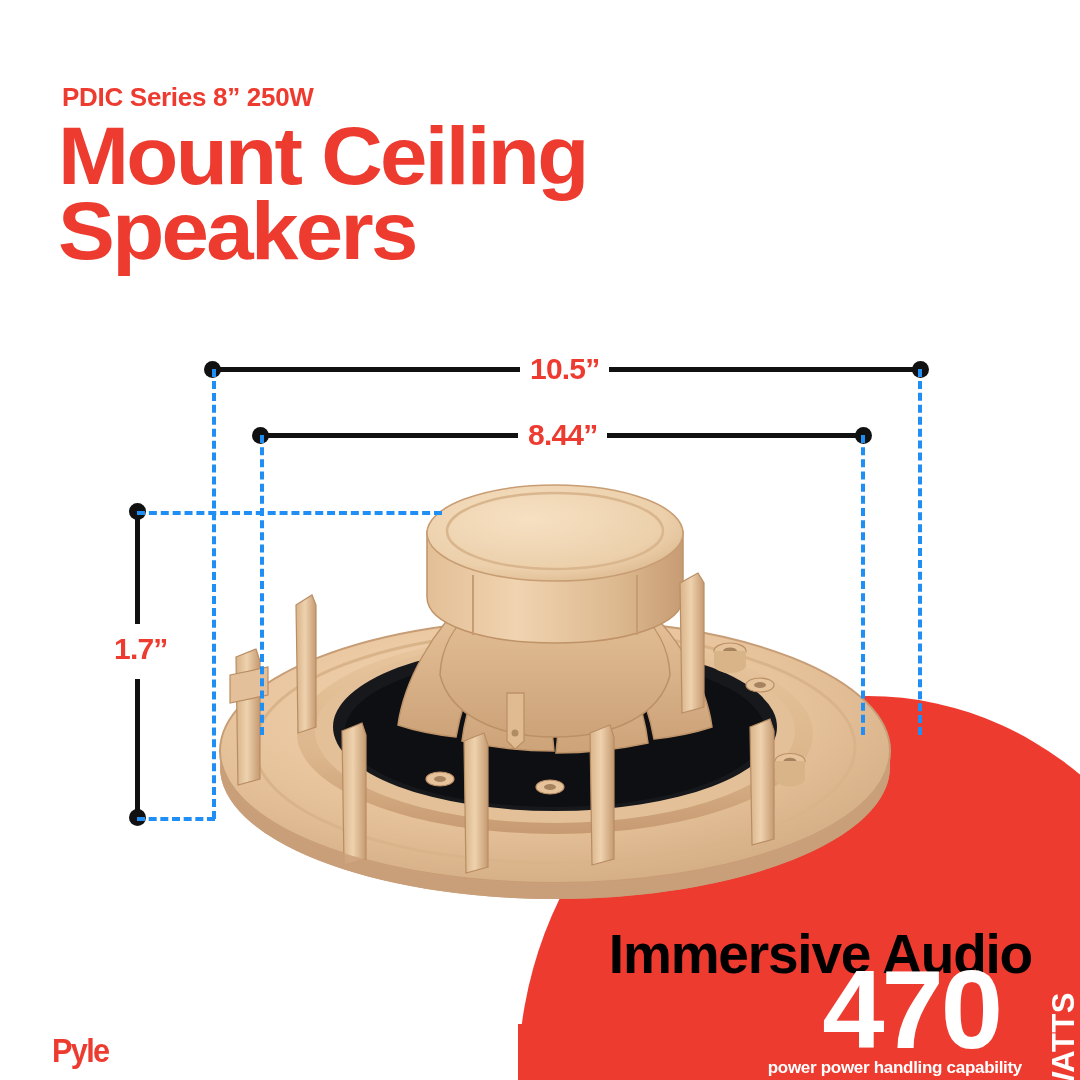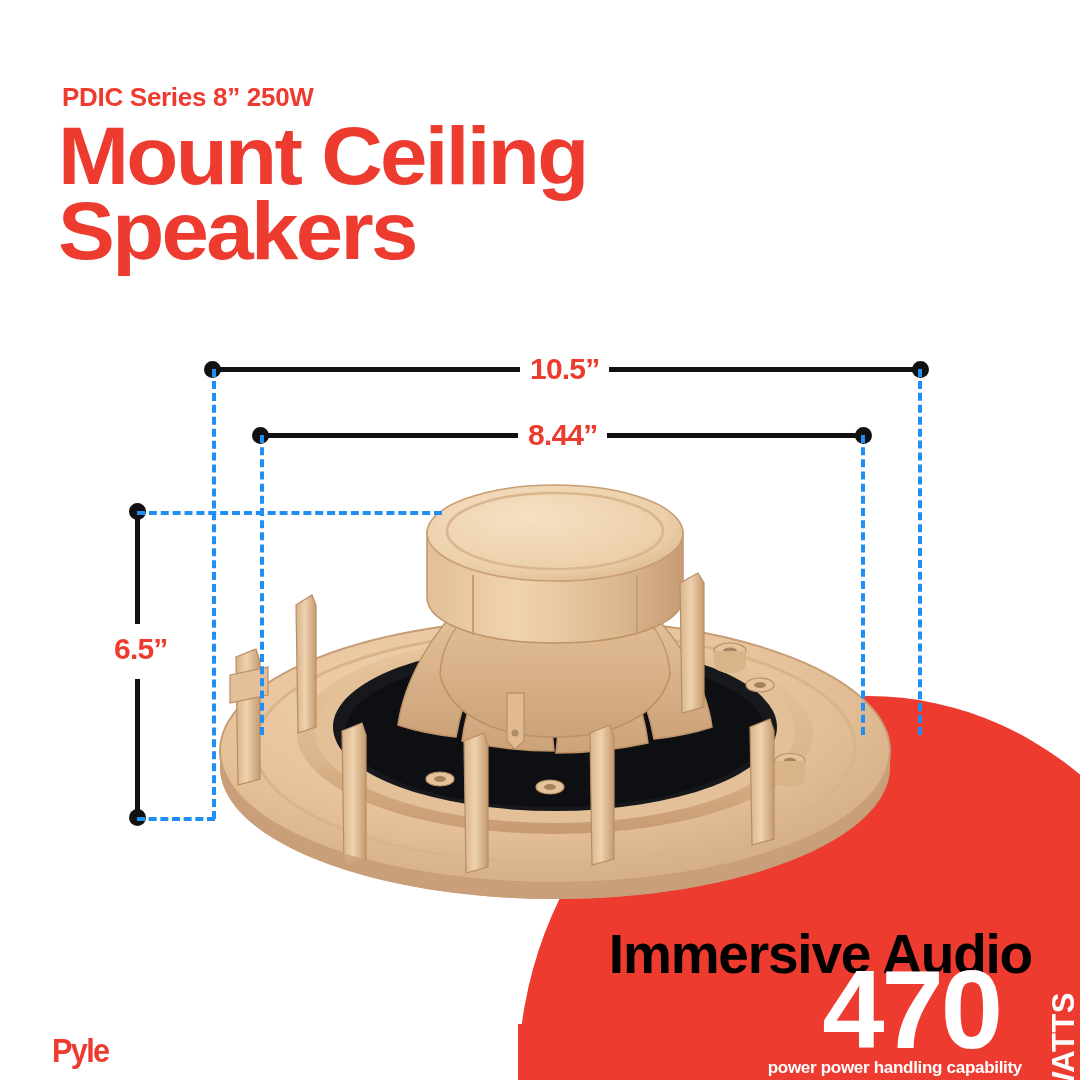--- a/index.html
+++ b/index.html
@@ -312,21 +312,21 @@
 
     <div class="dim-line h" style="left:260px; top:409px; width:603px;"></div>
     <div class="dot" style="left:252px; top:403px;"></div>
     <div class="dot" style="left:855px; top:403px;"></div>
     <div class="dim-label" style="left:518px; top:394px;">8.44”</div>
 
     <div class="dim-line v" style="left:135px; top:487px; height:113px;"></div>
     <div class="dim-line v" style="left:135px; top:655px; height:138px;"></div>
     <div class="dot" style="left:129px; top:479px;"></div>
     <div class="dot" style="left:129px; top:785px;"></div>
-    <div class="dim-label" style="left:104px; top:608px;">6.5”</div>
+    <div class="dim-label" style="left:104px; top:608px;">1.7”</div>
 
     <div class="dash-v" style="left:212px; top:345px; height:450px;"></div>
     <div class="dash-v" style="left:260px; top:411px; height:300px;"></div>
     <div class="dash-v" style="left:861px; top:411px; height:300px;"></div>
     <div class="dash-v" style="left:918px; top:345px; height:366px;"></div>
     <div class="dash-h" style="left:137px; top:487px; width:305px;"></div>
     <div class="dash-h" style="left:137px; top:793px; width:78px;"></div>
   </div>
 
   <div class="badge-title">Immersive Audio</div>

